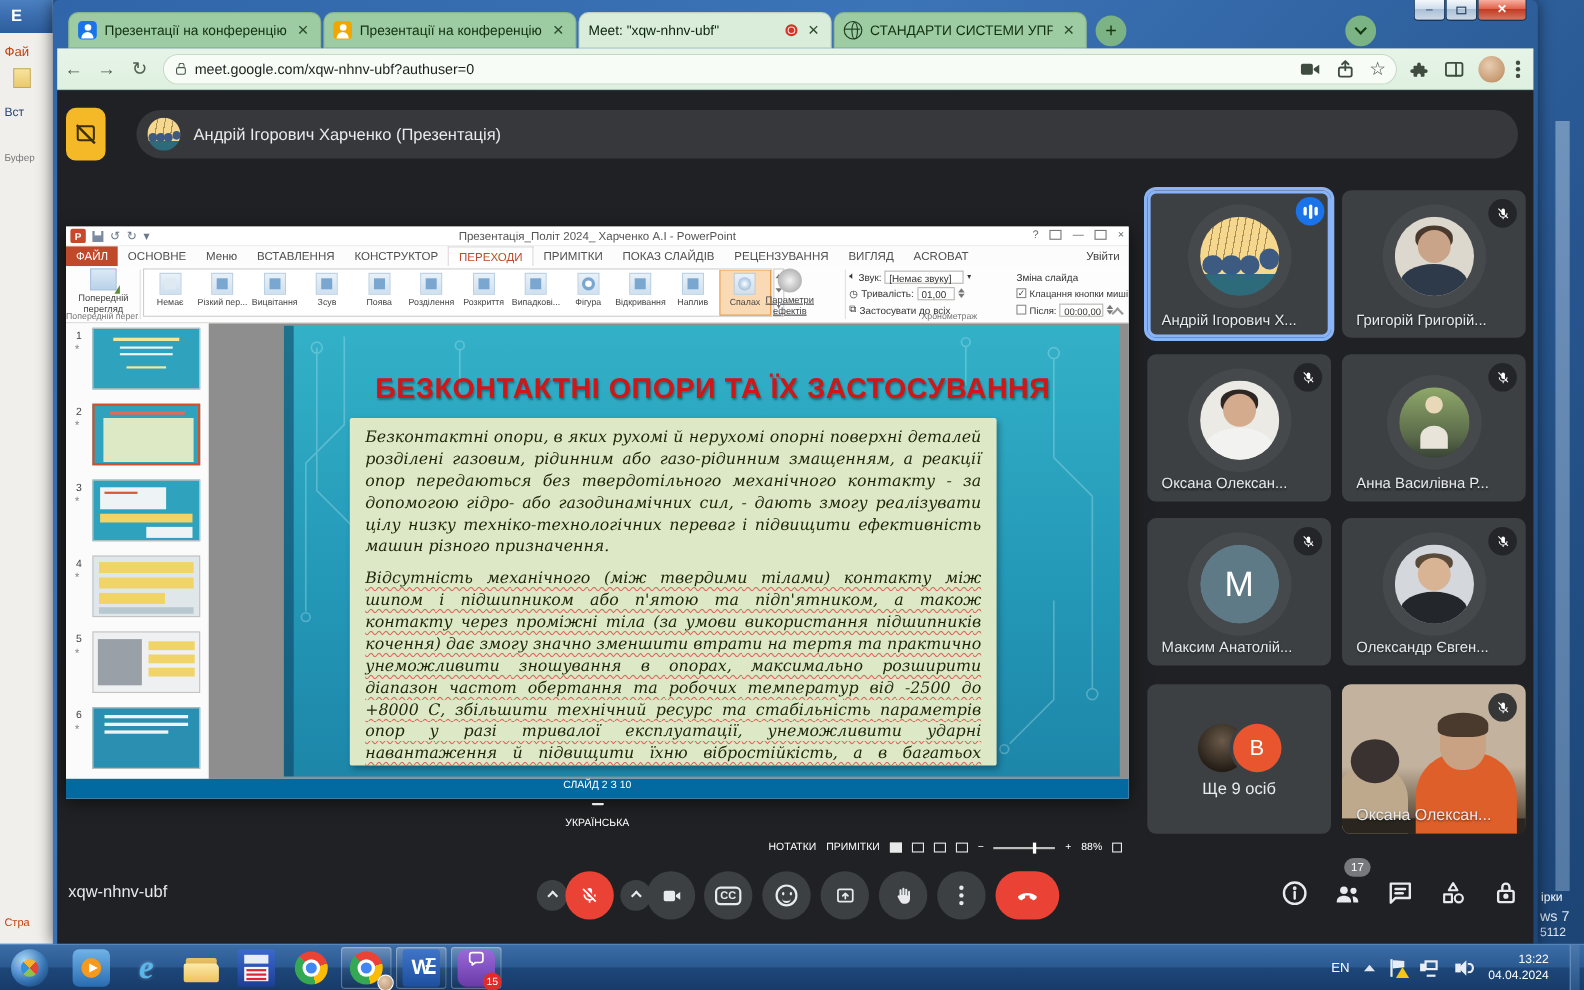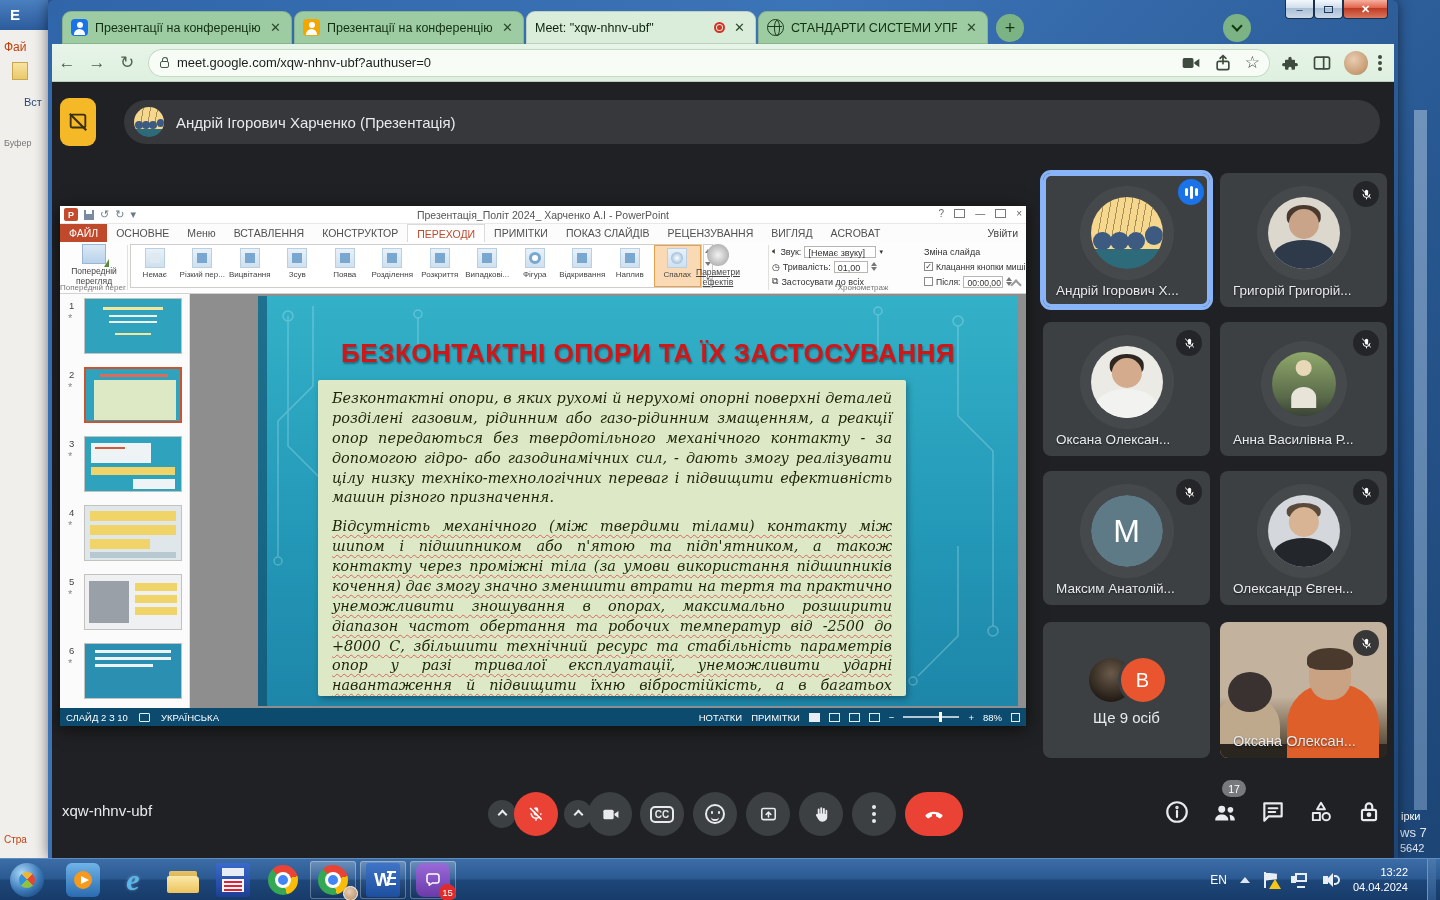--- a/index.html
+++ b/index.html
@@ -218,22 +218,22 @@
              white-space:nowrap; }
   .s-box { position:absolute; left:60px; width:588px; top:84px; bottom:10px; background:#dde9c6;
            border-radius:2px; box-shadow:2px 3px 6px rgba(0,0,0,.3); padding:9px 14px; overflow:hidden; }
   .s-box p { font-family:"DejaVu Serif","Liberation Serif",serif; font-style:italic; font-size:14.4px;
              line-height:1.38; color:#1d2408; text-align:justify; }
   .s-box p.p1 { margin-bottom:9px; }
   .s-box p.p2 { text-decoration:underline; text-decoration-style:wavy; text-decoration-color:rgba(214,40,40,.65);
                 text-decoration-thickness:1px; text-underline-offset:3px; }
   .circuit { position:absolute; inset:0; }
   
-  .pp-status { position:absolute; left:0; top:502px; width:100%; height:18px; background:#0c4a6e;
-               color:#fff; font-size:9.5px; display:flex; align-items:center; padding:0 6px; gap:11px; }
+  .pp-status { position:absolute; left:0; top:502px; width:100%; height:18px; background:#0369a1;
+               color:#fff; font-size:9.5px; display:flex; align-items:center; padding:0 6px; gap:11px;flex-direction:column; }
   .pp-status .right { margin-left:auto; display:flex; align-items:center; gap:9px; }
   .vic { width:11px; height:9px; border:1px solid #fff; opacity:.9; }
   .zoomtrack { width:56px; height:2px; background:rgba(255,255,255,.7); position:relative; }
   .zoomthumb { position:absolute; left:64%; top:-4px; width:3px; height:10px; background:#fff; }
 
   
   .taskbar { position:absolute; left:0; top:858px; width:1440px; height:42px;
              background:linear-gradient(#3d6da6 0%,#2c5majo 0%,#2b5a93 48%,#1d4679 52%,#173c6a 100%);
              background:linear-gradient(#3d6da6 0%,#2b5a93 48%,#1d4679 52%,#173c6a 100%);
              border-top:1px solid #5d8cc0; display:flex; align-items:center; }
@@ -261,21 +261,21 @@
   .chromeic { border-radius:50%; background:conic-gradient(from -45deg,#ea4335 0 120deg,#fbbc05 0 210deg,#34a853 0 360deg); position:relative; width:30px; height:30px; margin:2px; }
   .chromeic:before { content:""; position:absolute; inset:7px; border-radius:50%; background:#fff; }
   .chromeic:after { content:""; position:absolute; inset:10px; border-radius:50%; background:#4285f4; }
   .miniav { position:absolute; right:-2px; bottom:-2px; width:15px; height:15px; border-radius:50%;
             background:radial-gradient(circle at 40% 35%,#e8cdb2,#b08a62); border:1px solid #fff; }
   .wordic { background:linear-gradient(#3f74c8,#1d4f9e); border-radius:3px; color:#fff; font-weight:bold; font-size:19px;
             display:flex; align-items:center; justify-content:center; }
   .wordic .lines { position:absolute; right:4px; top:8px; width:9px; height:18px;
                    background:repeating-linear-gradient(#fff 0 2px,transparent 2px 6px); }
   .viber { background:linear-gradient(#9a6ad8,#6a3aa8); border-radius:8px; color:#fff; position:relative;
-           display:flex; align-items:center; justify-content:center; }
+           display:flex; justify-content:center; }
   .vbadge { position:absolute; right:-6px; bottom:-4px; min-width:17px; height:17px; border-radius:9px; background:#e02b2b;
             color:#fff; font-size:9.5px; display:flex; align-items:center; justify-content:center; padding:0 3px; }
   .tray { margin-left:auto; display:flex; align-items:center; gap:13px; color:#fff; padding-right:4px; }
   .tray .lang { font-size:12px; }
   .tri-up { width:0; height:0; border-left:5px solid transparent; border-right:5px solid transparent; border-bottom:6px solid #dfe8f2; }
   .flagic { position:relative; width:16px; height:16px; }
   .flagic .pole { position:absolute; left:1px; top:0; width:2px; height:16px; background:#e8eef6; }
   .flagic .fl { position:absolute; left:3px; top:1px; width:11px; height:8px; background:#e8eef6; clip-path:polygon(0 0,100% 15%,100% 85%,0 100%); }
   .flagic .warn { position:absolute; right:-2px; bottom:-1px; width:0; height:0; border-left:6px solid transparent;
                   border-right:6px solid transparent; border-bottom:10px solid #f5c518; }
@@ -291,29 +291,29 @@
   .showdesk { width:9px; height:42px; border-left:1px solid #6a94c4; background:linear-gradient(#4a78ad,#2a5488); }
   svg.ln { fill:none; stroke-linecap:round; stroke-linejoin:round; }
 </style>
 </head>
 <body>
 
 <div class="left-app">
   <div class="la-title"><span>Е</span></div>
   <div class="la-frag" style="top:40px;font-size:12px;">Фай</div>
   <div class="la-ic"></div>
-  <div class="la-frag" style="top:96px;font-size:11px;color:#2a4a7a;margin-left:20px;">Вст</div>
+  <div class="la-frag" style="top:96px;font-size:11px;color:#2a4a7a;">Вст</div>
   <div class="la-frag" style="top:138px;font-size:9px;color:#777;">Буфер</div>
   <div class="la-frag" style="top:834px;font-size:10px;">Стра</div>
 </div>
 
 <div class="desk-band"></div>
 <div class="desk-frag" style="left:1401px;top:810px;color:#fff;font-size:11px;">ірки</div>
 <div class="desk-frag" style="left:1400px;top:825px;color:#dfe6ee;font-size:13px;">ws 7</div>
-<div class="desk-frag" style="left:1400px;top:842px;color:#dfe6ee;font-size:11px;">5642</div>
+<div class="desk-frag" style="left:1400px;top:842px;color:#dfe6ee;font-size:11px;">5112</div>
 
 <div class="chrome">
 
   <div class="win-btns">
     <div class="wbtn">–</div>
     <div class="wbtn">
         <span class="sq"></span>
       </div>
     <div class="wbtn close">✕</div>
   </div>

